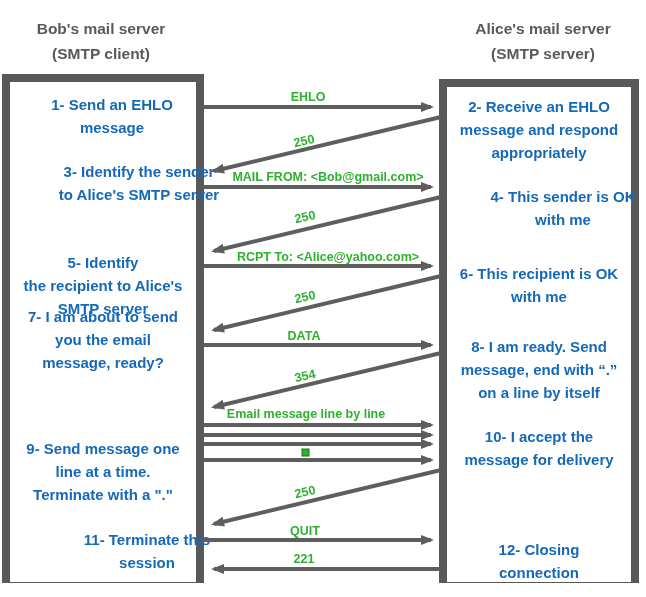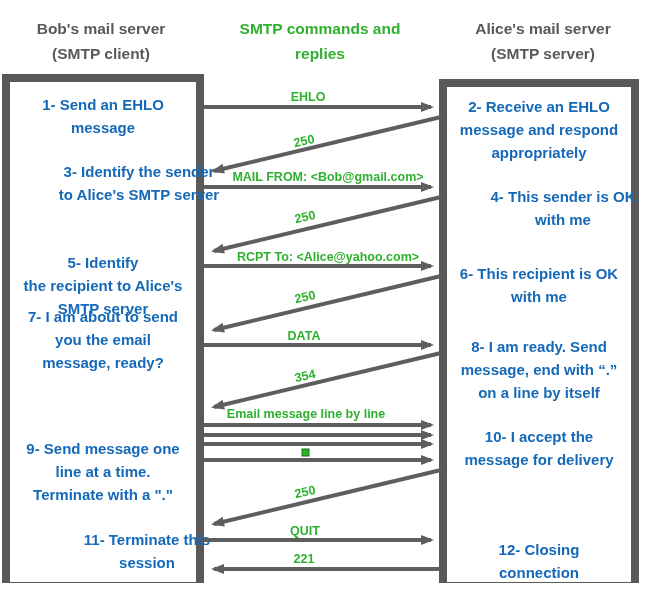--- a/index.html
+++ b/index.html
@@ -19,41 +19,39 @@
     position:absolute;box-sizing:border-box;background:#ffffff;
     border:8px solid #595959;
   }
   .box.client{left:2px;top:74px;width:202px;height:516px;}
   .box.server{left:439px;top:79px;width:200px;height:511px;}
   .step{
     position:absolute;left:0;width:100%;text-align:center;
     font-size:15px;font-weight:700;line-height:23px;color:#1569b8;
     white-space:pre-line;
   }
-  .c1{top:11px;} .c3{top:78px;margin-left:36px;} .c5{top:146px;margin-top:23px;}
+  .c1{top:11px;padding-left:9px;} .c3{top:78px;margin-left:36px;} .c5{top:146px;margin-top:23px;}
   .c7{top:223px;} .c9{top:323px;margin-top:32px;} .c11{top:446px;padding-left:44px;}
   .s2{top:8px;} .s4{top:98px;margin-left:24px;} .s6{top:175px;}
   .s8{top:248px;} .s10{top:338px;} .s12{top:451px;}
   svg.arrows{position:absolute;left:0;top:0;pointer-events:none;}
   svg.arrows line{stroke:#5e5e5e;stroke-width:4;}
   svg.arrows text{
     font-family:"Liberation Sans","DejaVu Sans",sans-serif;
     font-size:12.5px;font-weight:700;fill:#2fb02f;text-anchor:middle;
   }
   .bottom-bar{position:absolute;left:0;top:590px;width:646px;height:7px;background:#050505;}
 </style>
 </head>
 <body>
 
 <div class="stage">
 
   <div class="hdr client">Bob's mail server
 (SMTP client)</div>
-  <div class="hdr middle">SMTP commands and
-replies</div>
   <div class="hdr server">Alice's mail server
 (SMTP server)</div>
 
   <div class="box client">
     <div class="step c1">1- Send an EHLO
 message</div>
     <div class="step c3">3- Identify the sender
 to Alice's SMTP server</div>
     <div class="step c5">5- Identify
 the recipient to Alice's

